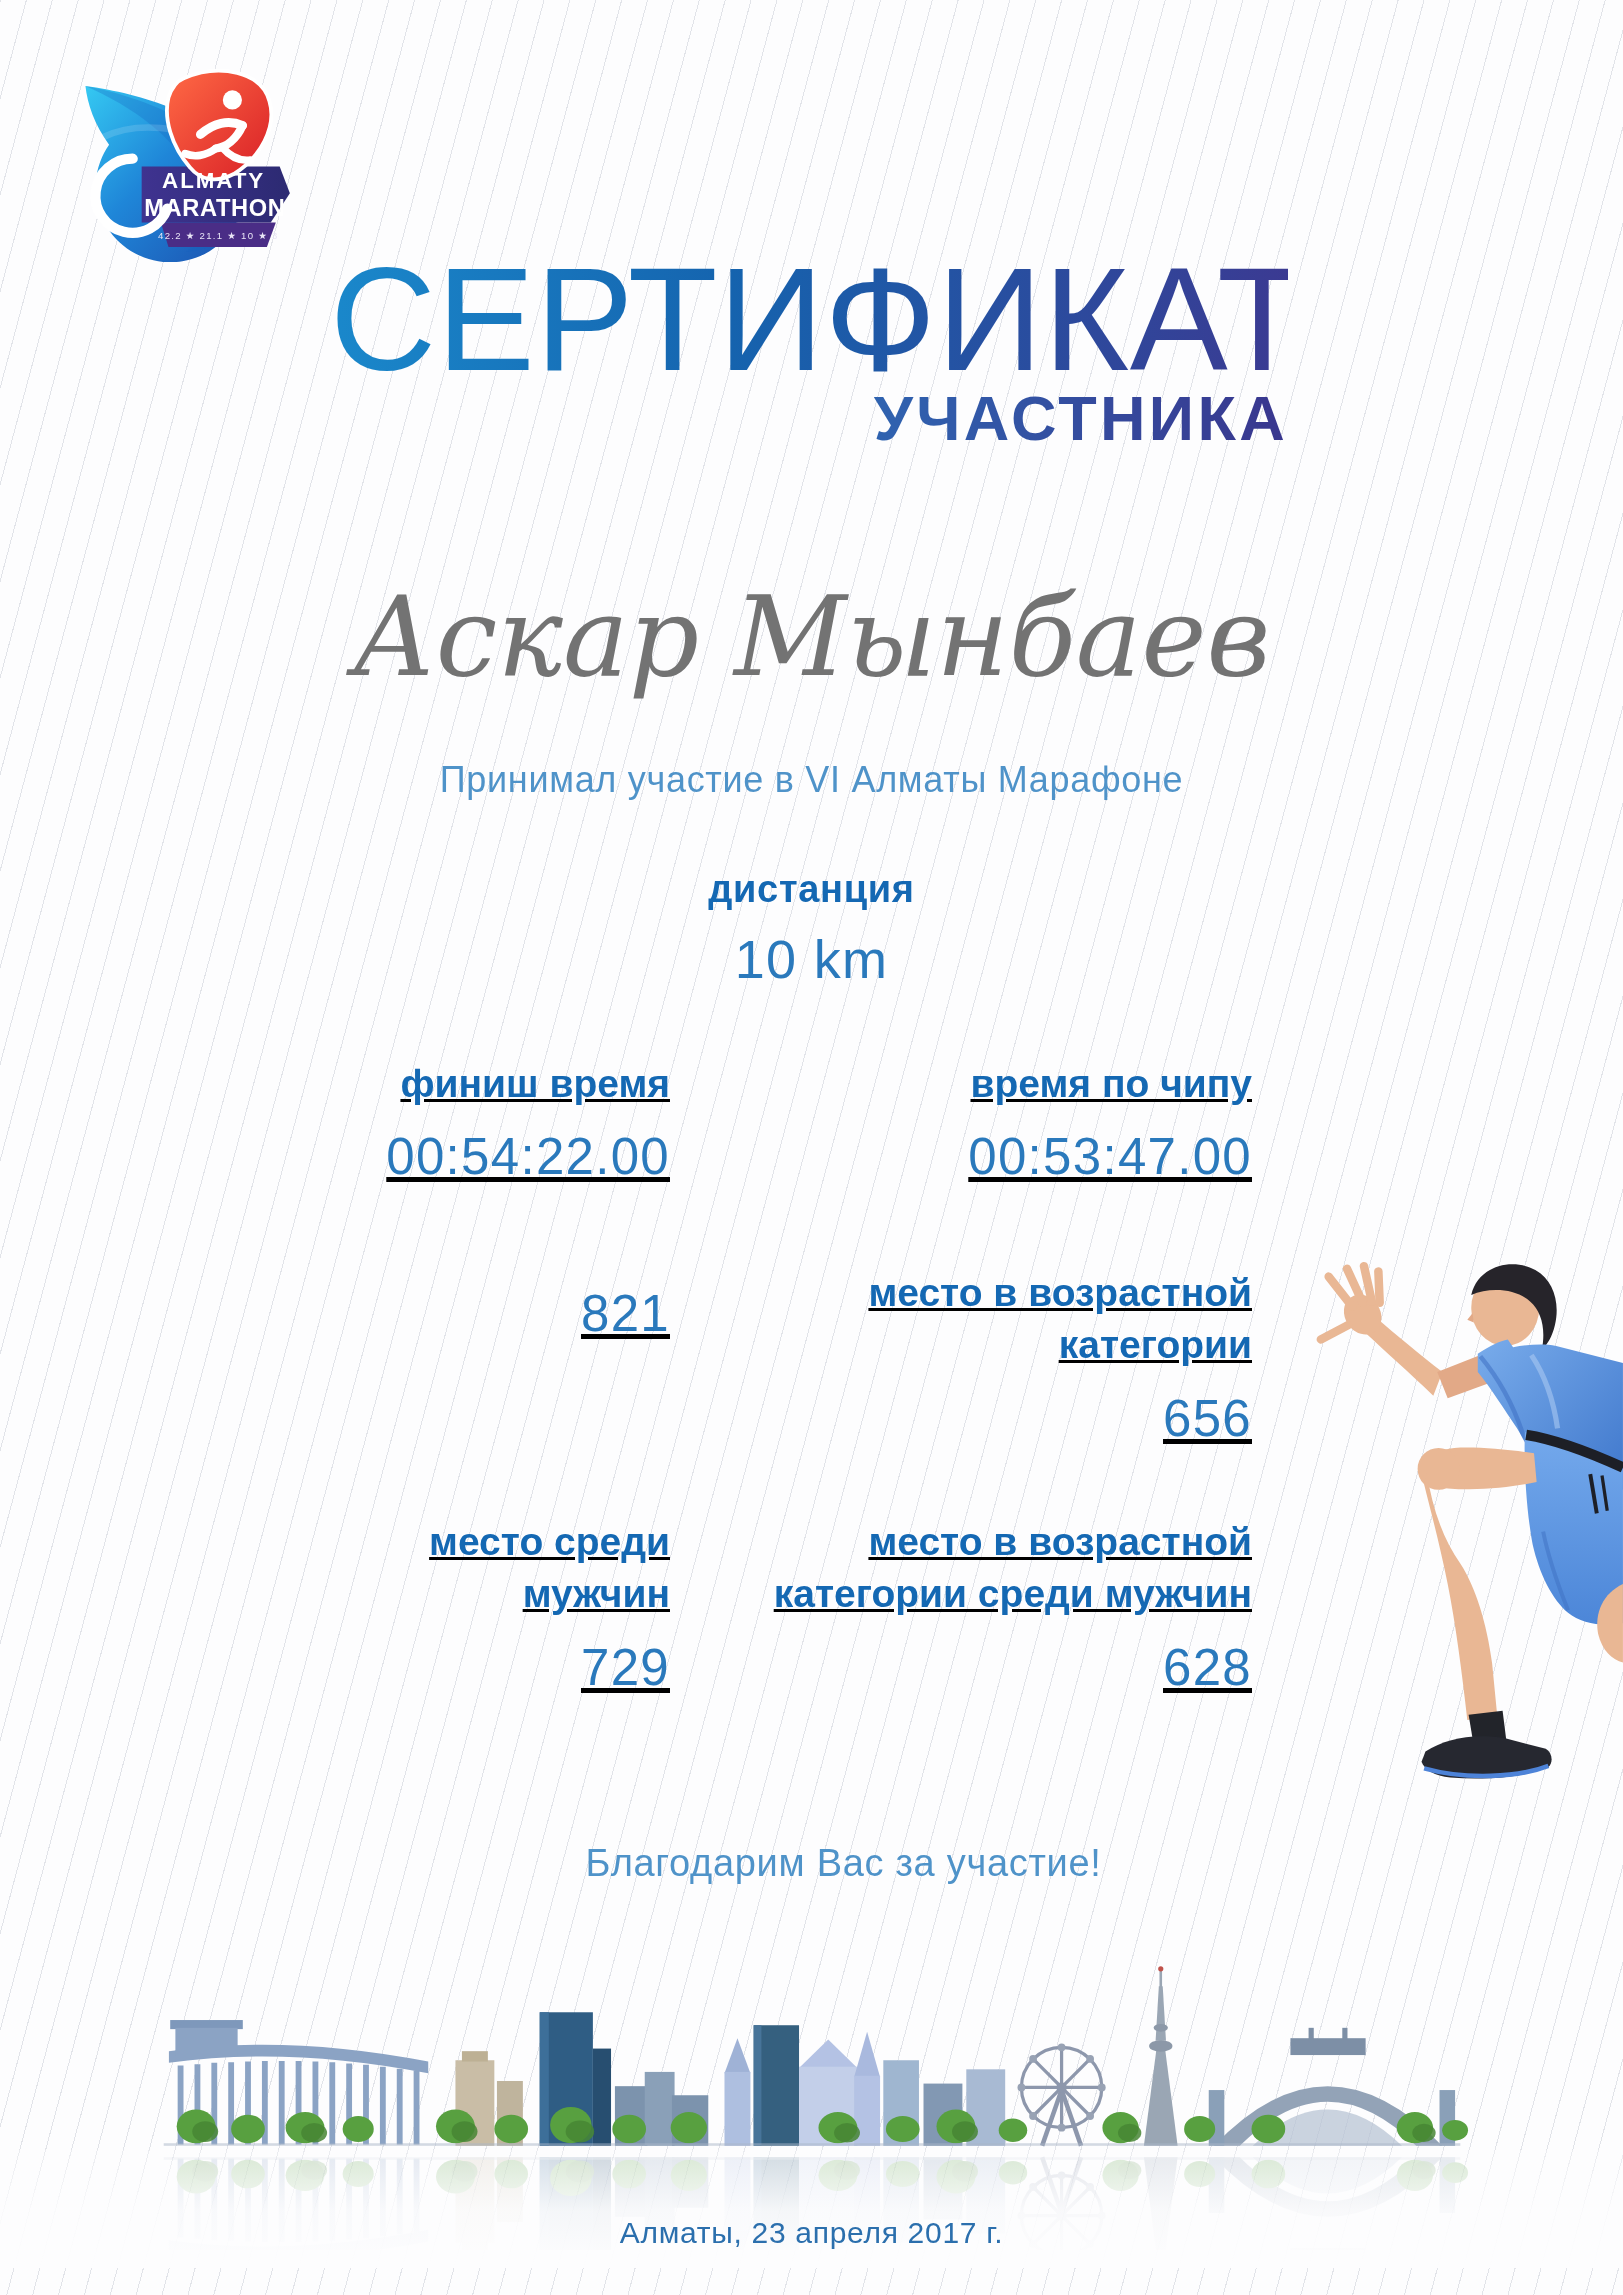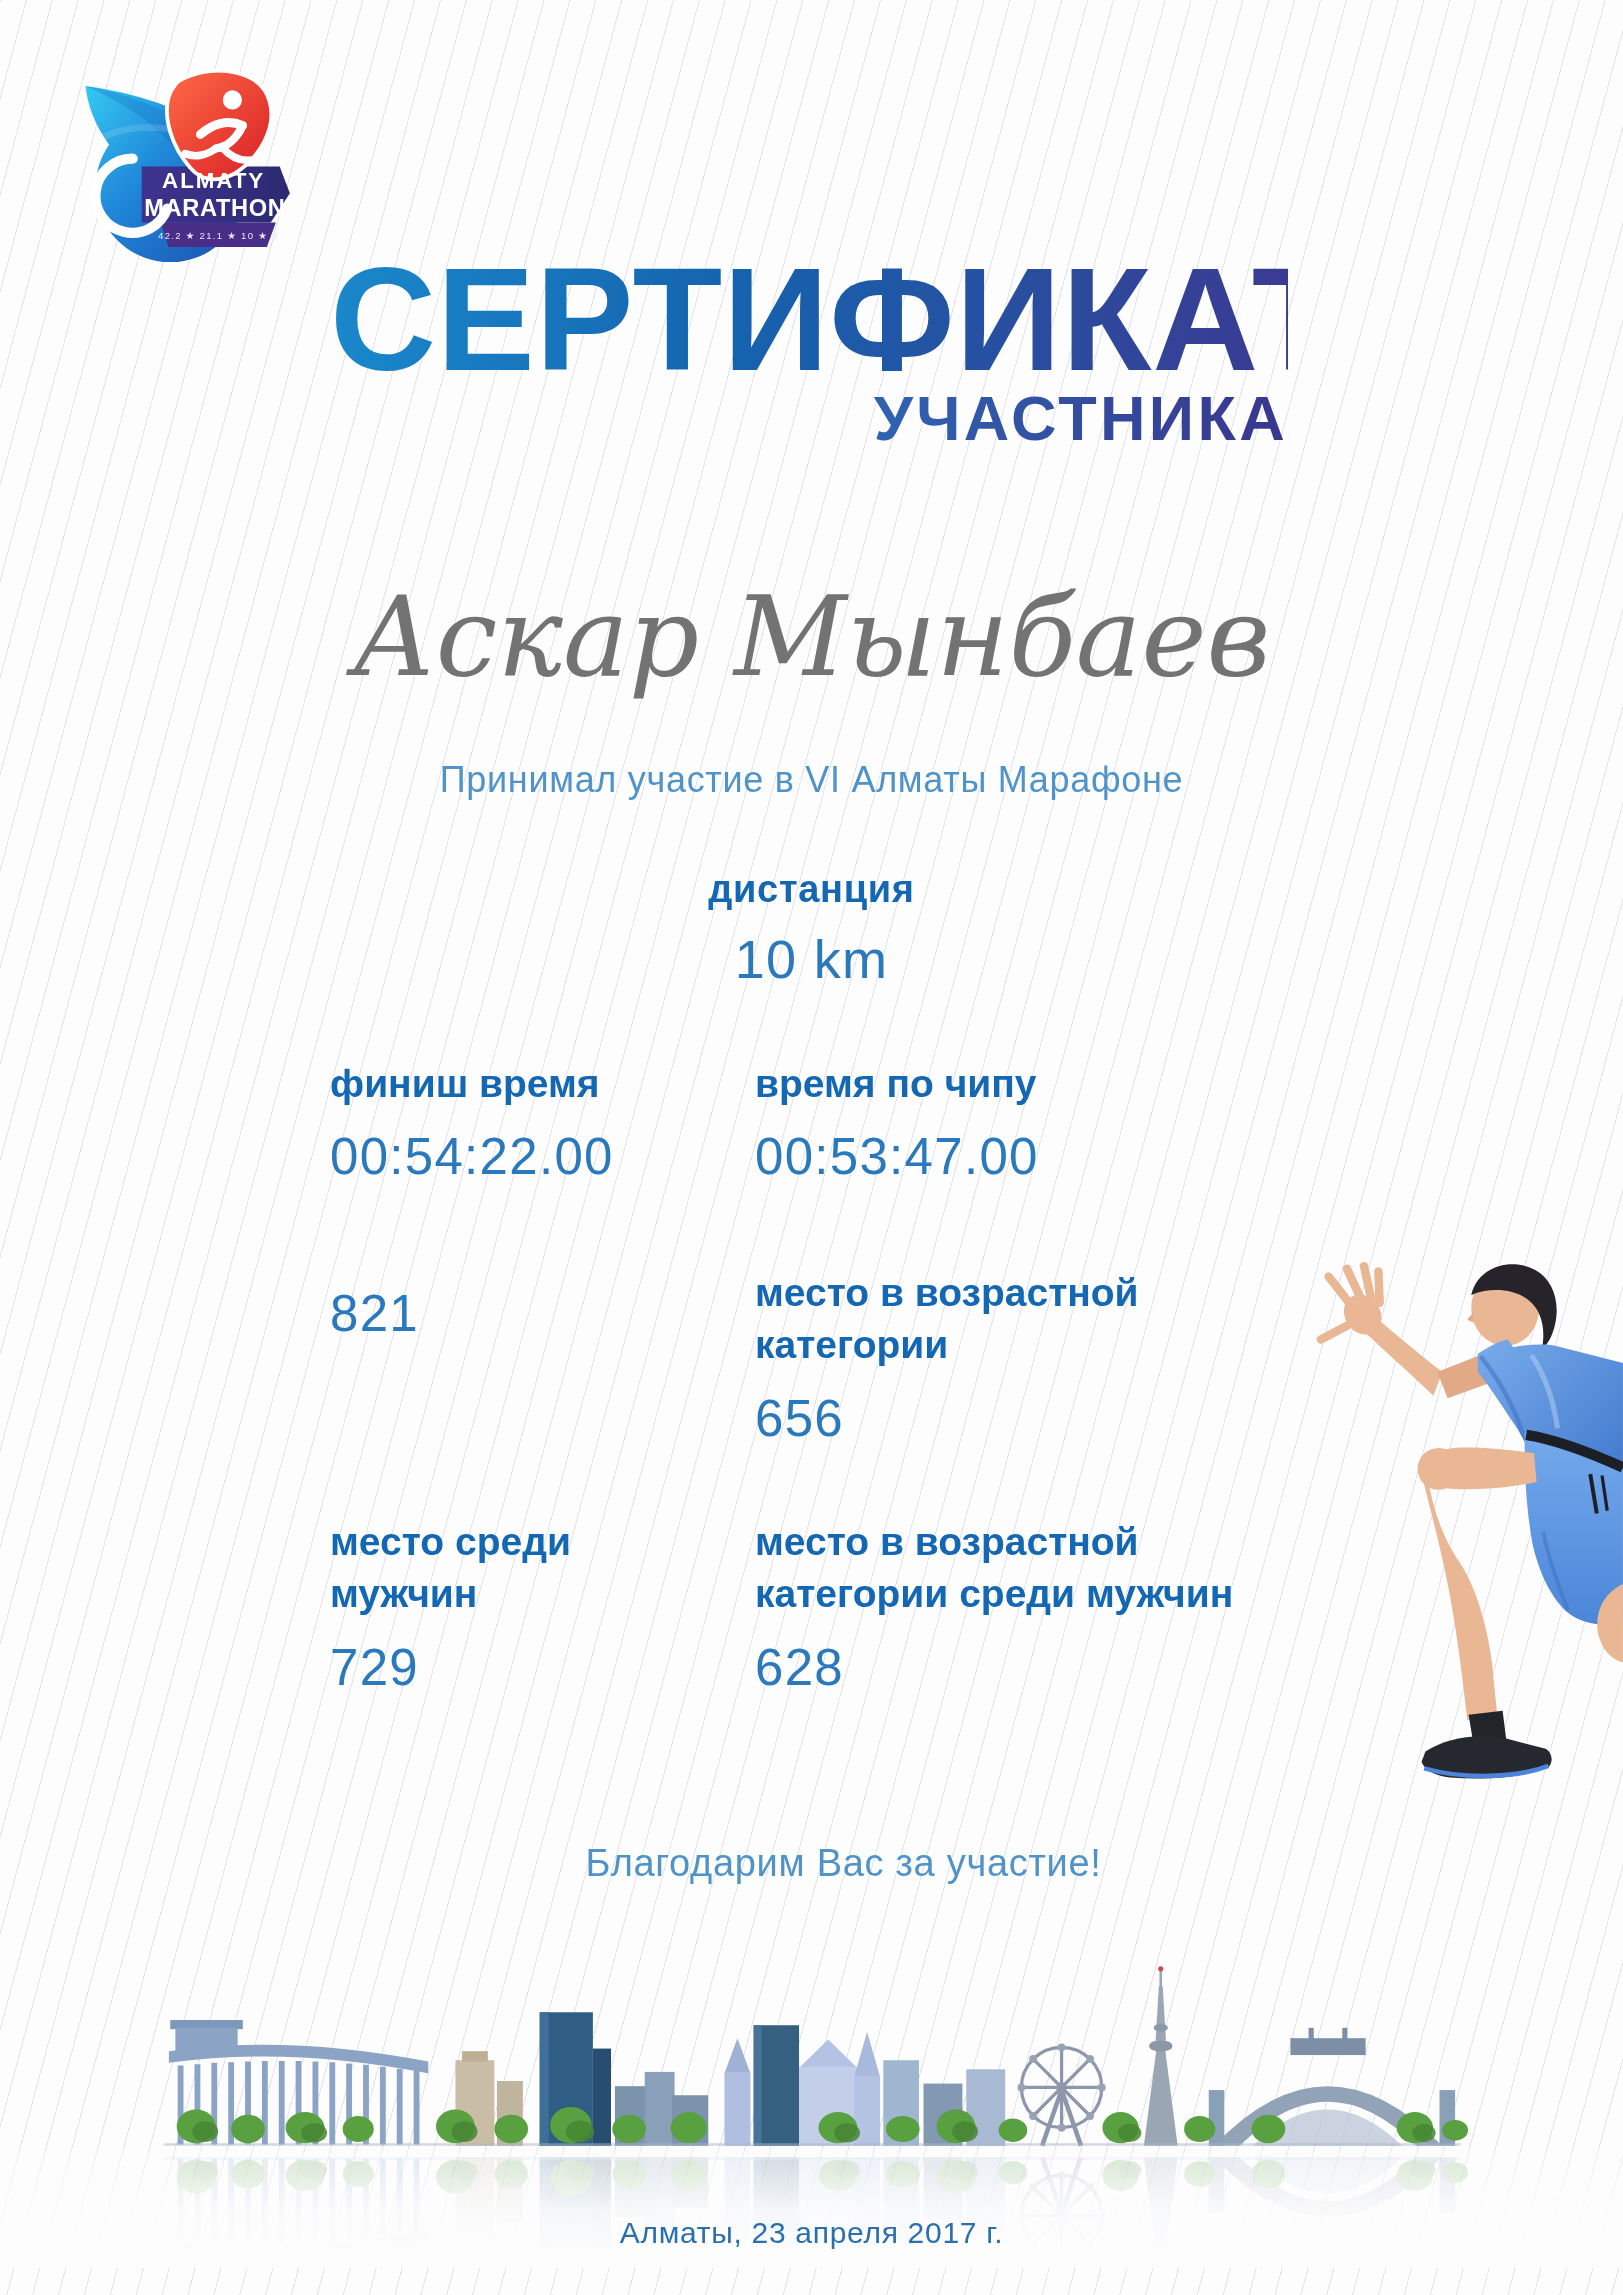--- a/index.html
+++ b/index.html
@@ -15,21 +15,21 @@
       transparent 1px, transparent 25px);
   }
   .layer{position:absolute;z-index:2;}
 
   
   .logo{left:65px;top:58px;width:230px;height:204px;}
 
   
   .title{
     left:330px;top:246px;width:958px;text-align:center;
-    font-size:147px;font-weight:700;letter-spacing:0.7px;line-height:1;
+    font-size:147px;font-weight:400;letter-spacing:0.7px;line-height:1;
     background:linear-gradient(90deg,#1a88cb 0%,#1563ae 42%,#3b3a92 100%);
     -webkit-background-clip:text;background-clip:text;color:transparent;
     white-space:nowrap;
   }
   .subtitle{
     right:335px;top:387px;text-align:right;
     font-size:63px;font-weight:700;letter-spacing:3.3px;line-height:1;
     background:linear-gradient(90deg,#2f63b0 0%,#39368e 100%);
     -webkit-background-clip:text;background-clip:text;color:transparent;
     white-space:nowrap;
@@ -46,21 +46,21 @@
     left:0;top:759px;width:1623px;text-align:center;
     font-size:36px;color:#4f93c9;letter-spacing:0.7px;
   }
 
   
   .distance{left:0;top:868px;width:1623px;text-align:center;}
   .dist-label{font-size:38px;font-weight:700;color:#1468b3;letter-spacing:0.7px;}
   .dist-value{margin-top:17px;font-size:54px;color:#2a79bc;letter-spacing:1.3px;}
 
   
-  .stat{position:absolute;z-index:2;text-align:left;}
+  .stat{position:absolute;z-index:2;text-align:right;text-decoration:underline;}
   .stat-label{font-size:39px;font-weight:700;color:#1468b3;line-height:1.34;}
   .stat-value{margin-top:17px;font-size:51px;color:#2a79bc;letter-spacing:1.3px;}
   .col-l{left:330px;width:340px;}
   .col-r{left:755px;width:497px;}
   .row1{top:1058px;}
   .row2{top:1267px;}
   .row3{top:1516px;}
 
   
   .thanks{

